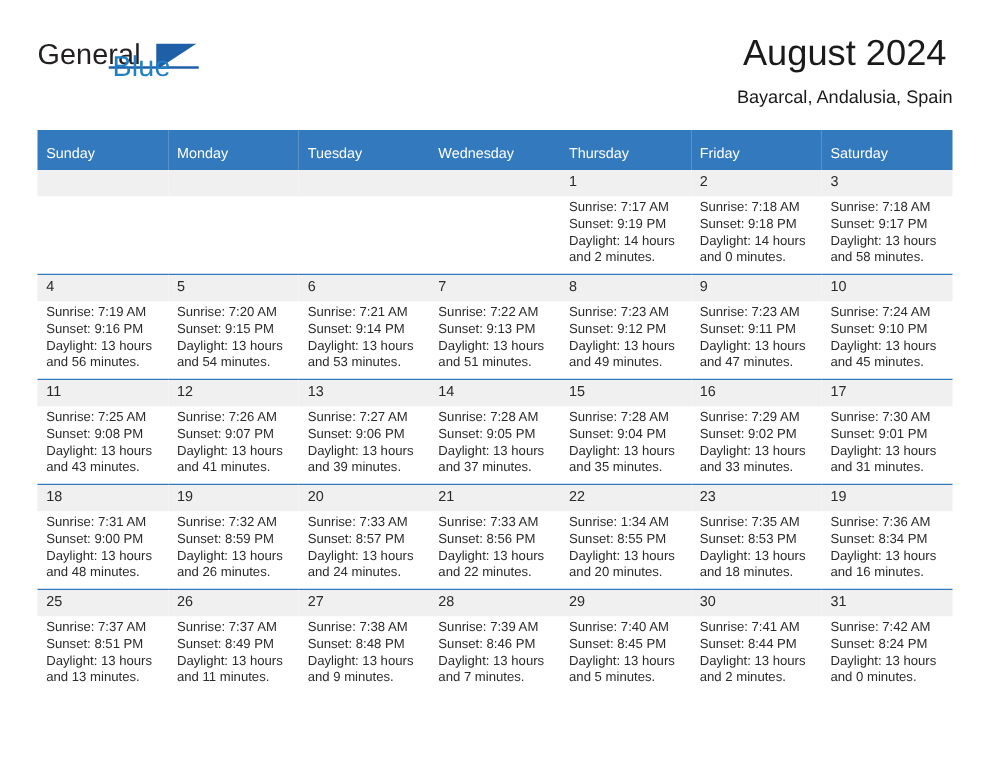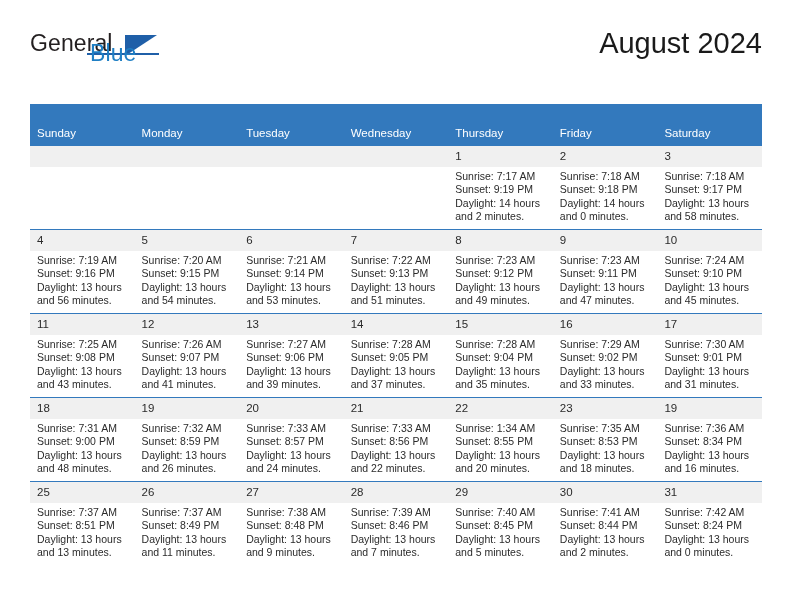--- a/index.html
+++ b/index.html
@@ -102,21 +102,21 @@
     width: 732px;
     border-collapse: collapse;
     table-layout: fixed;
   }
   .calendar th {
     background: #3379bd;
     color: #ffffff;
     font-weight: normal;
     font-size: 11.5px;
     text-align: left;
-    padding: 23px 0 6px 7px;
+    padding: 13px 0 6px 7px;
     height: 12px;
     line-height: 13px;
     margin-left: 16px;
   }
   .calendar td {
     vertical-align: top;
     padding: 0;
     height: 83px;
     border-top: 1px solid #3379bd;
     background: #ffffff;
@@ -155,20 +155,21 @@
 
     <div class="brand">
       <span class="brand-general">General</span>
       <span class="brand-triangle"></span>
       <span class="brand-underline"></span>
       <span class="brand-blue">Blue</span>
     </div>
 
     <div class="title-block">
       <h1 class="title">August 2024</h1>
+      <div class="subtitle">Bayarcal, Andalusia, Spain</div>
     </div>
 
   </div>
 
   <table class="calendar">
     <thead>
       <tr>
         <th>Sunday</th>
         <th>Monday</th>
         <th>Tuesday</th>

